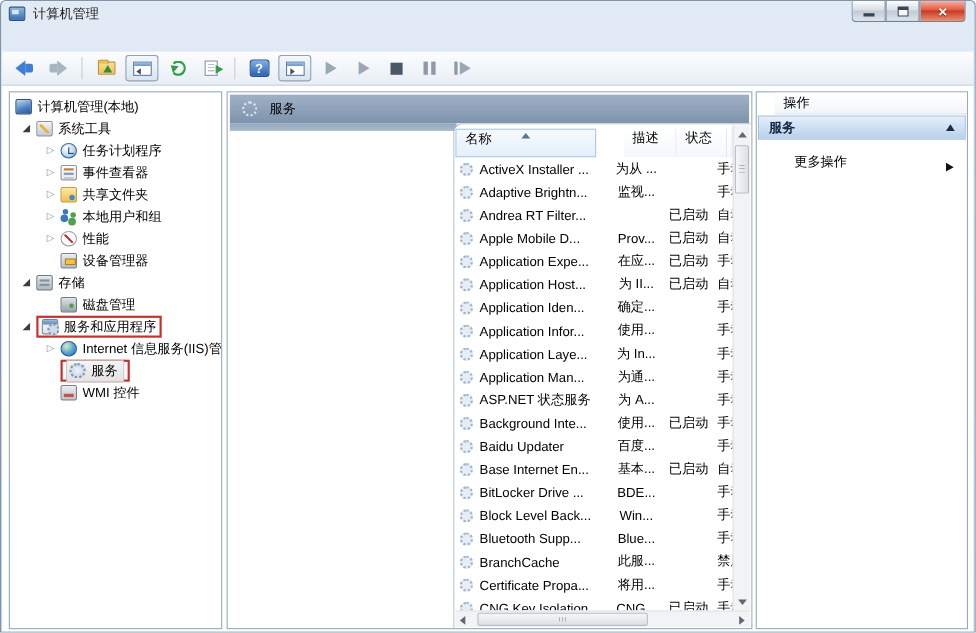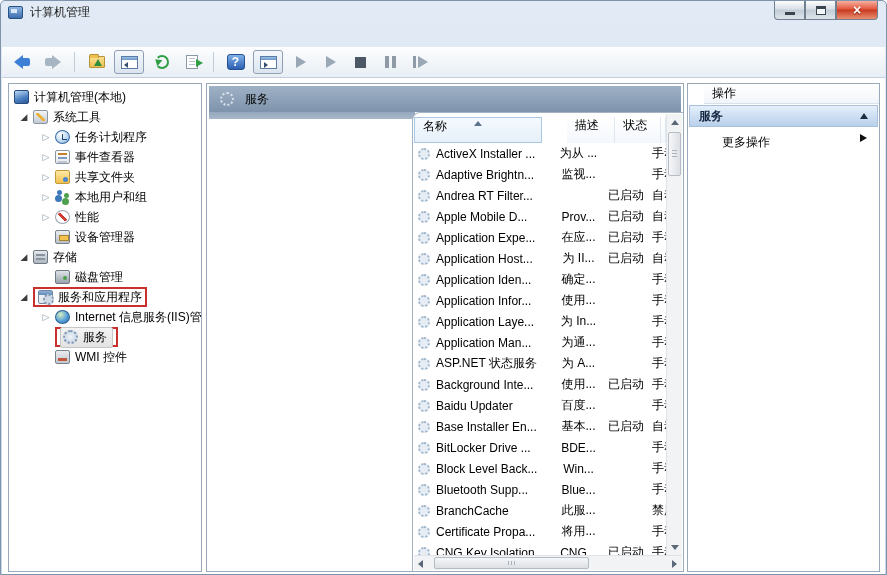--- a/index.html
+++ b/index.html
@@ -185,21 +185,21 @@
   .hthumb::after { content:''; position:absolute; top:3px; bottom:3px; left:50%; margin-left:-4px; width:7px;
             background:repeating-linear-gradient(90deg,#aab2bd 0 1px, transparent 1px 3px); }
 
   
   .act-title { height:20px; display:flex; align-items:center; padding-left:8px;
                background:linear-gradient(#ffffff,#f2f5f9); border-bottom:1px solid #d8e0ea;margin-left:16px; }
   .act-section { height:22px; margin:1px; display:flex; align-items:center; padding:0 9px;
                  background:linear-gradient(#e4effb,#b9d0eb); border:1px solid #a8c0dd; color:#142740; font-weight:bold; }
   .sec-arrow { margin-left:auto; width:0; height:0; border-left:4px solid transparent;
                border-right:4px solid transparent; border-bottom:6px solid #1c2c44; }
-  .act-more { height:22px; display:flex; align-items:flex-start; padding-left:34px; margin-top:7px; }
+  .act-more { height:22px; display:flex; align-items:flex-end; padding-left:34px; margin-top:7px; }
   .more-arrow { margin-left:auto; margin-right:12px; width:0; height:0; border-top:4px solid transparent;
                 border-bottom:4px solid transparent; border-left:7px solid #111; }
 </style>
 </head>
 <body>
 
 <div class="window">
 
   <div class="titlebar">
     <span class="app-ic"></span>
@@ -480,21 +480,21 @@
               <span class="svc-gear"></span>
               <span>Baidu Updater</span>
             </div>
             <div class="c c-desc">百度...</div>
             <div class="c c-status"></div>
             <div class="c c-startup">手动</div>
           </div>
           <div class="r">
             <div class="c c-name">
               <span class="svc-gear"></span>
-              <span>Base Installer En...</span>
+              <span>Base Internet En...</span>
             </div>
             <div class="c c-desc">基本...</div>
             <div class="c c-status">已启动</div>
             <div class="c c-startup">自动</div>
           </div>
           <div class="r">
             <div class="c c-name">
               <span class="svc-gear"></span>
               <span>BitLocker Drive ...</span>
             </div>

